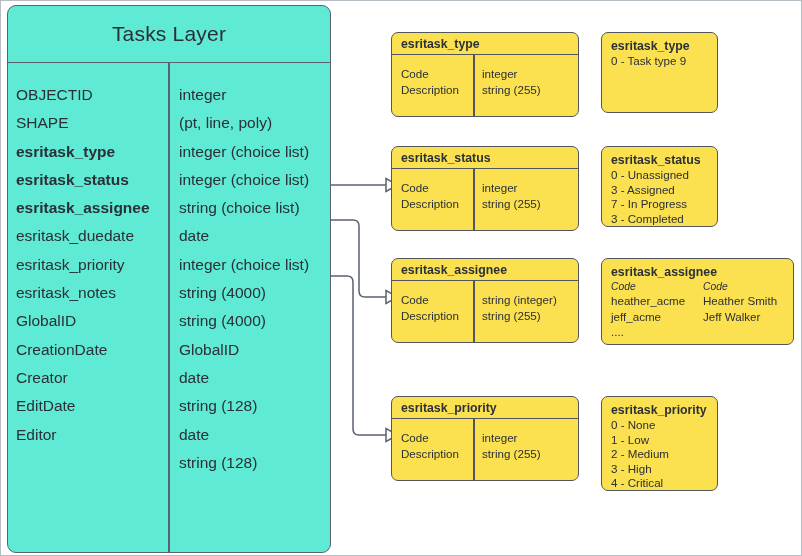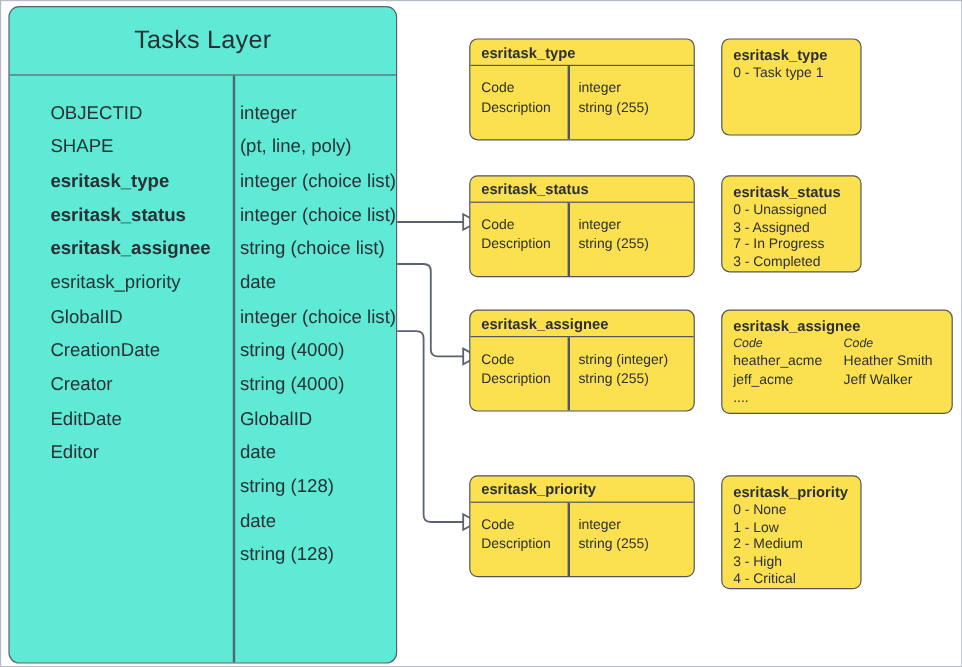--- a/index.html
+++ b/index.html
@@ -37,21 +37,20 @@
     border-bottom:1.6px solid #5a6270;
     display:flex;align-items:center;justify-content:center;
     font-size:21px;
     color:#2b2f36;
     letter-spacing:.2px;
   }
   .entity-body{
     position:relative;
     height:489px;
     display:flex;
-    margin-left:26px;
   }
   .col-divider{
     position:absolute;
     left:160px;top:0;bottom:0;
     width:1.6px;background:#5a6270;
   }
   .fields-col{
     width:160px;
     box-sizing:border-box;
     padding:18px 0 0 8px;
@@ -174,21 +173,23 @@
     <div class="entity-title">Tasks Layer</div>
     <div class="entity-body">
       <div class="col-divider"></div>
 
       <div class="fields-col">
         <div class="field-row">OBJECTID</div>
         <div class="field-row">SHAPE</div>
         <div class="field-row bold">esritask_type</div>
         <div class="field-row bold">esritask_status</div>
         <div class="field-row bold">esritask_assignee</div>
+        <div class="field-row">esritask_duedate</div>
         <div class="field-row">esritask_priority</div>
+        <div class="field-row">esritask_notes</div>
         <div class="field-row">GlobalID</div>
         <div class="field-row">CreationDate</div>
         <div class="field-row">Creator</div>
         <div class="field-row">EditDate</div>
         <div class="field-row">Editor</div>
       </div>
 
       <div class="types-col">
         <div class="field-row">integer</div>
         <div class="field-row">(pt, line, poly)</div>
@@ -263,21 +264,21 @@
       </div>
       <div class="ybox-right">
         <div class="ybox-line">integer</div>
         <div class="ybox-line">string (255)</div>
       </div>
     </div>
   </div>
 
   <div class="vbox" style="left:600px;top:31px;width:117px;height:81px;">
     <div class="vbox-title">esritask_type</div>
-    <div class="vbox-line">0 - Task type 1</div>
+    <div class="vbox-line">0 - Task type 9</div>
   </div>
 
   <div class="vbox" style="left:600px;top:145px;width:117px;height:81px;">
     <div class="vbox-title">esritask_status</div>
     <div class="vbox-line">0 - Unassigned</div>
     <div class="vbox-line">3 - Assigned</div>
     <div class="vbox-line">7 - In Progress</div>
     <div class="vbox-line">3 - Completed</div>
   </div>
 

